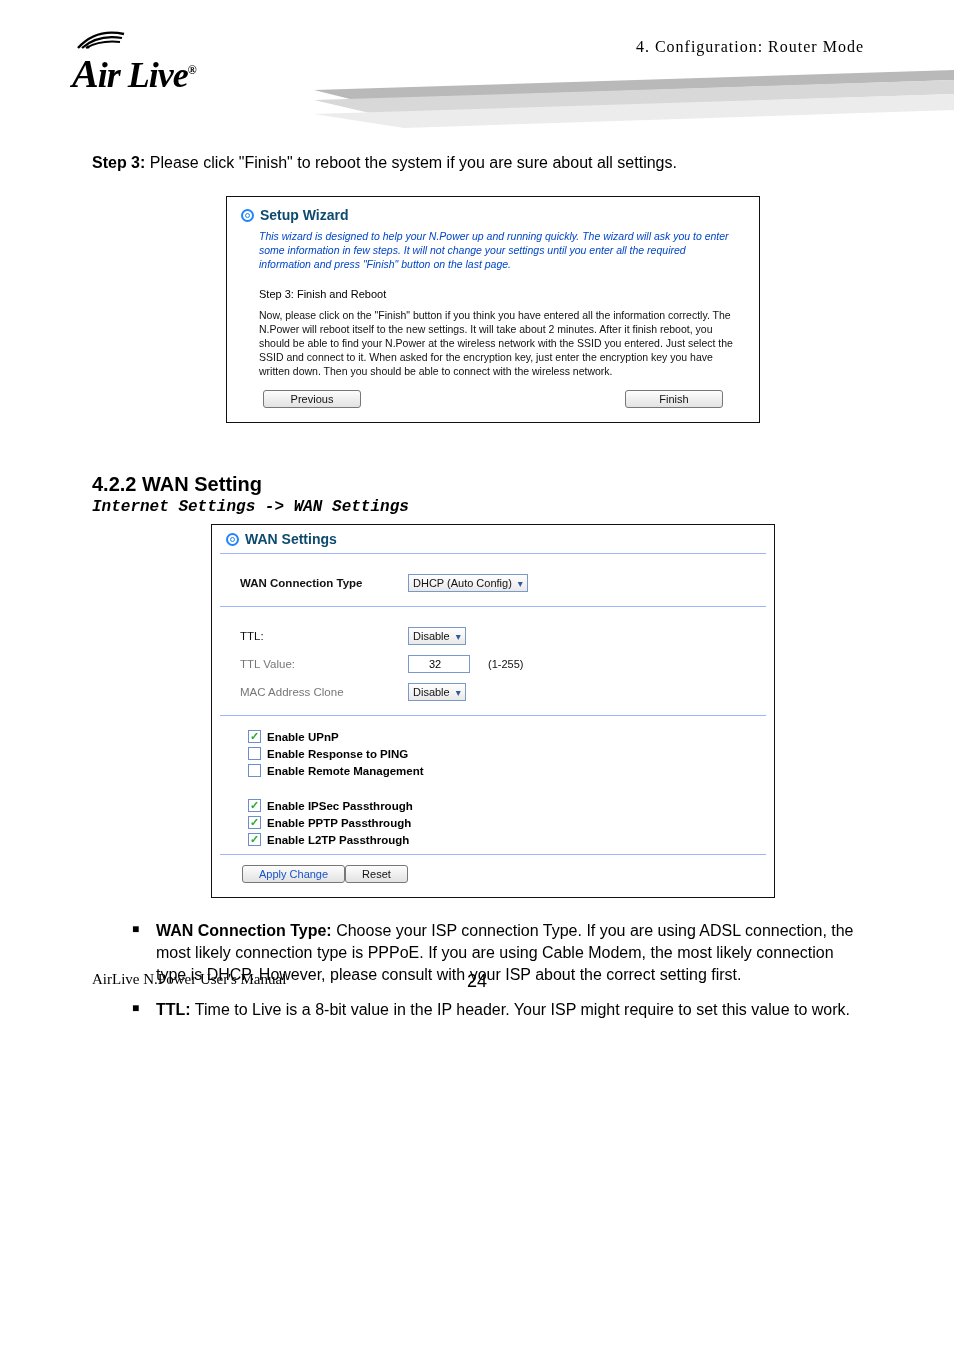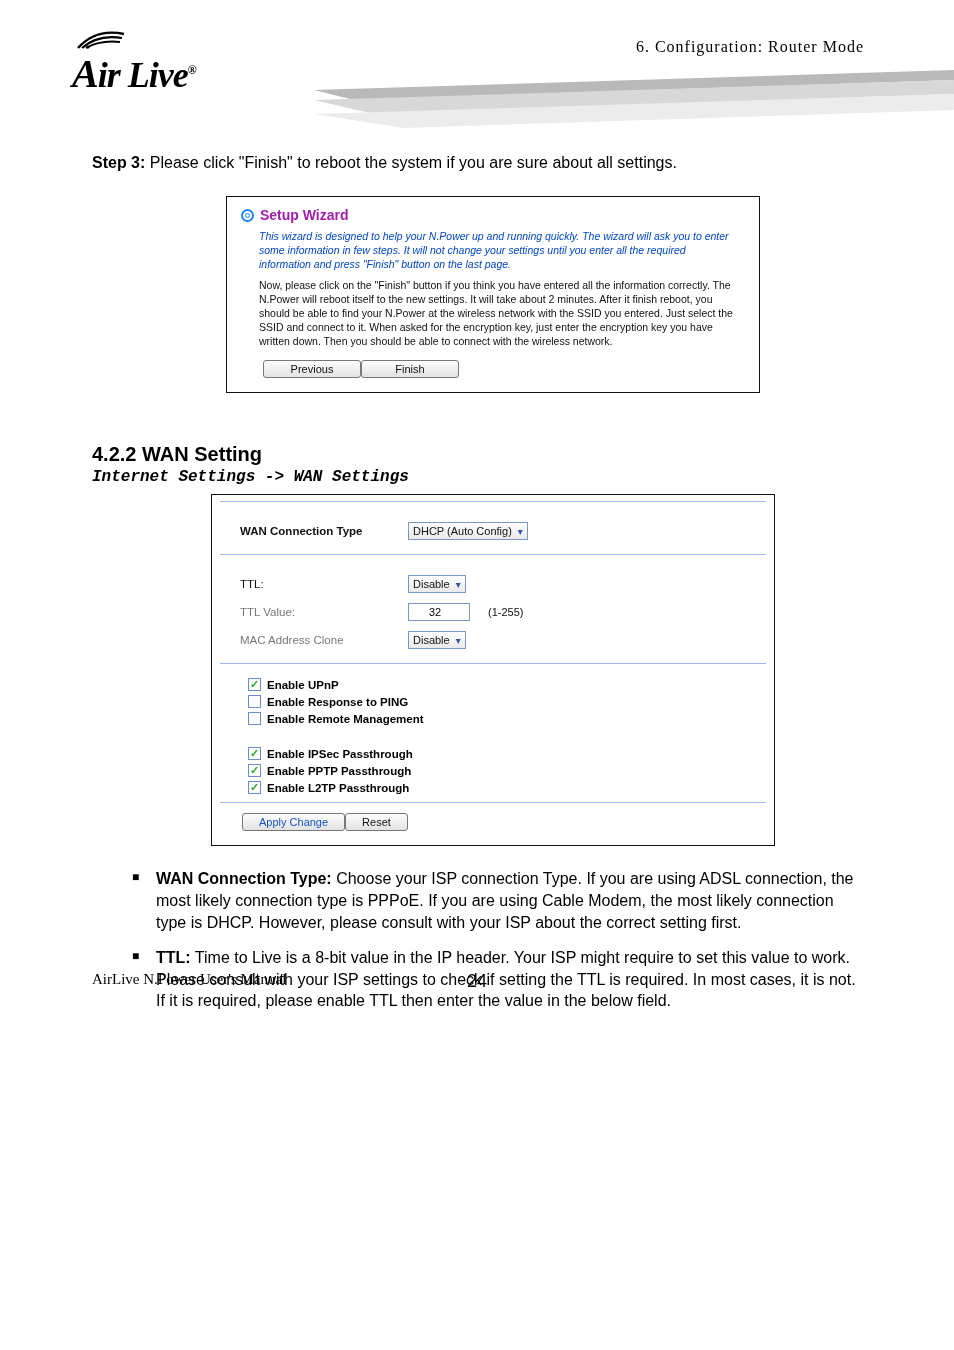--- a/index.html
+++ b/index.html
@@ -67,21 +67,21 @@
     border: 1px solid #111;
     background: #fff;
     font-family: Arial, sans-serif;
   }
   .embedded.wizard { width: 534px; padding: 10px 14px 14px 14px; }
   .panel-title-row {
     display: flex;
     align-items: center;
     font-size: 14px;
     font-weight: bold;
-    color: #a21caf;
+    color: #0c4a6e;
     font-family: Verdana, Arial, sans-serif;
     margin-bottom: 4px;
   }
   .panel-title-row .gear {
     width: 13px; height: 13px; border-radius: 50%;
     border: 2px solid #1f84ff;
     margin-right: 6px;
     position: relative;
   }
   .panel-title-row .gear::after{
@@ -102,21 +102,21 @@
   }
   .wizard .stepbody {
     font-family: Verdana, Arial, sans-serif;
     font-size: 10.5px;
     line-height: 1.35;
     color: #111;
     padding: 0 10px 12px 18px;
   }
   .btn-row {
     display: flex;
-    justify-content: flex-start;
+    justify-content: space-between;
     padding: 0 22px;
   }
   .old-btn {
     display: inline-block;
     min-width: 98px;
     padding: 2px 16px;
     font-family: Verdana, Arial, sans-serif;
     font-size: 11px;
     text-align: center;
     background: linear-gradient(#fdfdfd,#e2e2e2);
@@ -228,21 +228,21 @@
       <svg width="72" height="26" viewBox="0 0 72 26">
         <path d="M6 24 Q 24 4 52 10" stroke="#000" stroke-width="2.4" fill="none"></path>
         <path d="M10 24 Q 26 10 50 14" stroke="#000" stroke-width="2.2" fill="none"></path>
         <path d="M14 24 Q 28 16 48 18" stroke="#000" stroke-width="2" fill="none"></path>
         <circle cx="16" cy="23" r="1.6" fill="#000"></circle>
       </svg>
       <span class="logo-text">
         <span style="font-size:40px">A</span><span>ir Live</span><span class="logo-reg">®</span>
       </span>
     </div>
-    <div class="chapter-label">6.  Configuration:  Router  Mode</div>
+    <div class="chapter-label">4.  Configuration:  Router  Mode</div>
     <div class="header-band">
       <svg width="640" height="64" viewBox="0 0 640 64" preserveAspectRatio="none">
         <polygon points="0,24 640,4 640,14 40,34" fill="#b9b9b9"></polygon>
         <polygon points="0,34 640,14 640,28 60,48" fill="#d8d8d8"></polygon>
         <polygon points="0,48 640,28 640,44 90,62" fill="#ececec"></polygon>
       </svg>
     </div>
   </div>
 
   <div class="content">
@@ -250,31 +250,36 @@
     <p class="step3-intro">
       <b>Step 3:</b><span> Please click "Finish" to reboot the system if you are sure about all settings.</span>
     </p>
 
     <div class="embedded wizard">
       <div class="panel-title-row">
         <span class="gear"></span>
         <span>Setup Wizard</span>
       </div>
       <div class="intro-italic">This wizard is designed to help your N.Power up and running quickly. The wizard will ask you to enter some information in few steps. It will not change your settings until you enter all the required information and press "Finish" button on the last page.</div>
+      <div class="stepname">Step 3: Finish and Reboot</div>
       <div class="stepbody">Now, please click on the "Finish" button if you think you have entered all the information correctly. The N.Power will reboot itself to the new settings. It will take about 2 minutes. After it finish reboot, you should be able to find your N.Power at the wireless network with the SSID you entered. Just select the SSID and connect to it. When asked for the encryption key, just enter the encryption key you have written down. Then you should be able to connect with the wireless network.</div>
       <div class="btn-row">
         <span class="old-btn">Previous</span>
         <span class="old-btn">Finish</span>
       </div>
     </div>
 
     <h3 class="section-num">4.2.2 WAN Setting</h3>
     <p class="section-path">Internet Settings -&gt; WAN Settings</p>
 
     <div class="embedded wan">
+      <div class="panel-title-row">
+        <span class="gear"></span>
+        <span>WAN Settings</span>
+      </div>
 
       <div class="form-block">
         <div class="row">
           <span class="lab bold">WAN Connection Type</span>
           <span class="sel">
             <span>DHCP (Auto Config)</span>
             <span class="chev">▾</span>
           </span>
         </div>
       </div>

